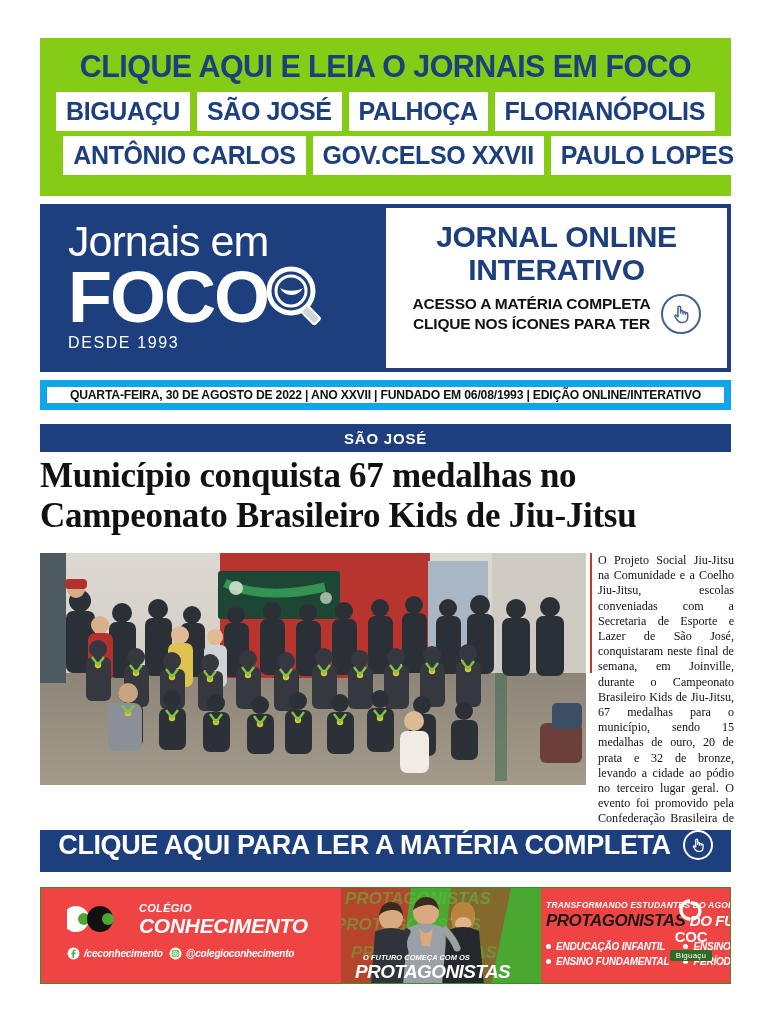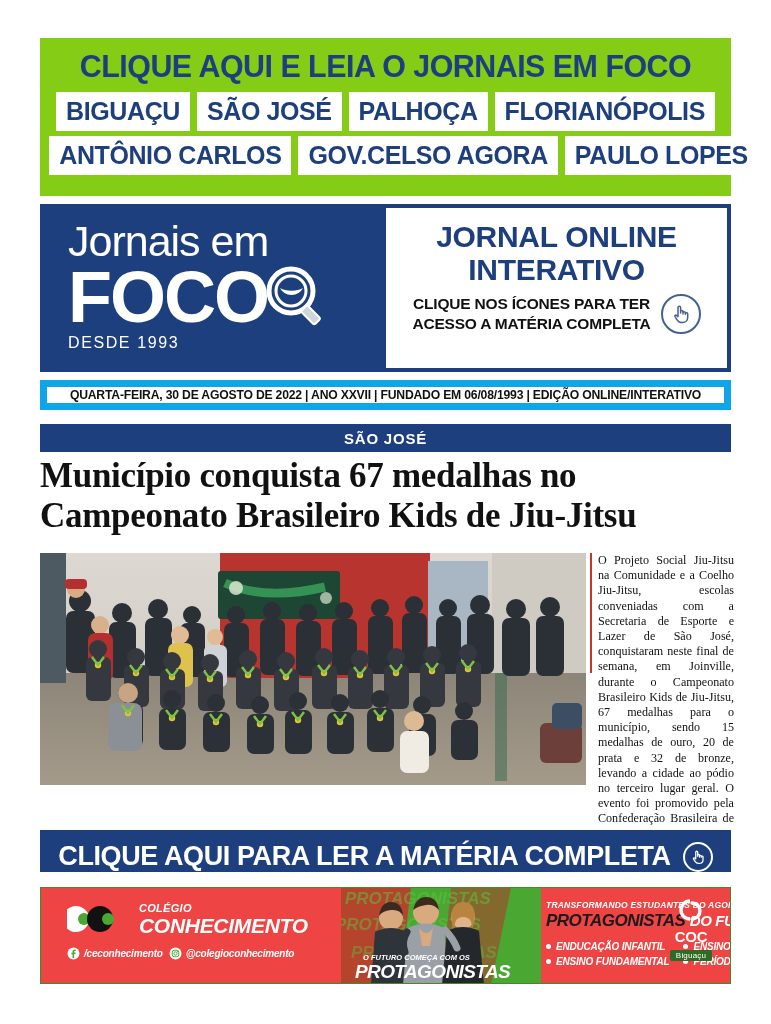--- a/index.html
+++ b/index.html
@@ -141,21 +141,21 @@
   }
   .redrule {
     position:absolute; left:590px; top:553px; width:2px; height:120px;
     background:#c0392b;
   }
 
   
   .cta {
     position:absolute; left:40px; top:830px; width:691px; height:42px;
     background:#1d3f7d;
-    display:flex; align-items:flex-end; justify-content:center; gap:12px;
+    display:flex; align-items:flex-start; justify-content:center; gap:12px;
   }
   .cta-text {
     color:#ffffff; font-weight:bold; font-size:27px; letter-spacing:-0.4px;
     white-space:nowrap;
   }
   .cta .hand-circle { border-color:#ffffff; width:30px; height:30px; }
 
   
   .ad {
     position:absolute; left:40px; top:887px; width:691px; height:97px;
@@ -225,21 +225,21 @@
 
     <div class="city-row">
       <div class="city-btn">BIGUAÇU</div>
       <div class="city-btn">SÃO JOSÉ</div>
       <div class="city-btn">PALHOÇA</div>
       <div class="city-btn">FLORIANÓPOLIS</div>
     </div>
 
     <div class="city-row r2">
       <div class="city-btn">ANTÔNIO CARLOS</div>
-      <div class="city-btn">GOV.CELSO AGORA</div>
+      <div class="city-btn">GOV.CELSO XXVII</div>
       <div class="city-btn">PAULO LOPES</div>
     </div>
   </div>
 
   <div class="masthead">
 
     <div class="logo-zone">
       <div class="logo-jornais">Jornais em</div>
       <div class="logo-foco-wrap">
         <div class="logo-foco">FOCO</div>
@@ -251,22 +251,22 @@
         </svg>
       </div>
       <div class="logo-desde">DESDE 1993</div>
     </div>
 
     <div class="online-box">
       <div class="online-title">JORNAL ONLINE</div>
       <div class="online-title">INTERATIVO</div>
       <div class="online-sub-row">
         <div>
+          <div class="online-sub">ACESSO A MATÉRIA COMPLETA</div>
           <div class="online-sub">CLIQUE NOS ÍCONES PARA TER</div>
-          <div class="online-sub">ACESSO A MATÉRIA COMPLETA</div>
         </div>
         <div class="hand-circle">
           <svg width="24" height="24" viewBox="0 0 24 24">
             <path d="M9 14V5.5a1.3 1.3 0 0 1 2.6 0V11m0-1.3a1.2 1.2 0 0 1 2.4 0V12m0-1.1a1.2 1.2 0 0 1 2.4 0v1.3m0-.6a1.2 1.2 0 0 1 2.3 0v3.6c0 3-2 5.3-5 5.3h-1c-2.4 0-3.6-1-4.6-2.7L6 14.6c-.5-.9.6-1.9 1.5-1.2L9 14.6" fill="none" stroke="#44618f" stroke-width="1.5" stroke-linecap="round" stroke-linejoin="round"></path>
           </svg>
         </div>
       </div>
     </div>
   </div>
 

